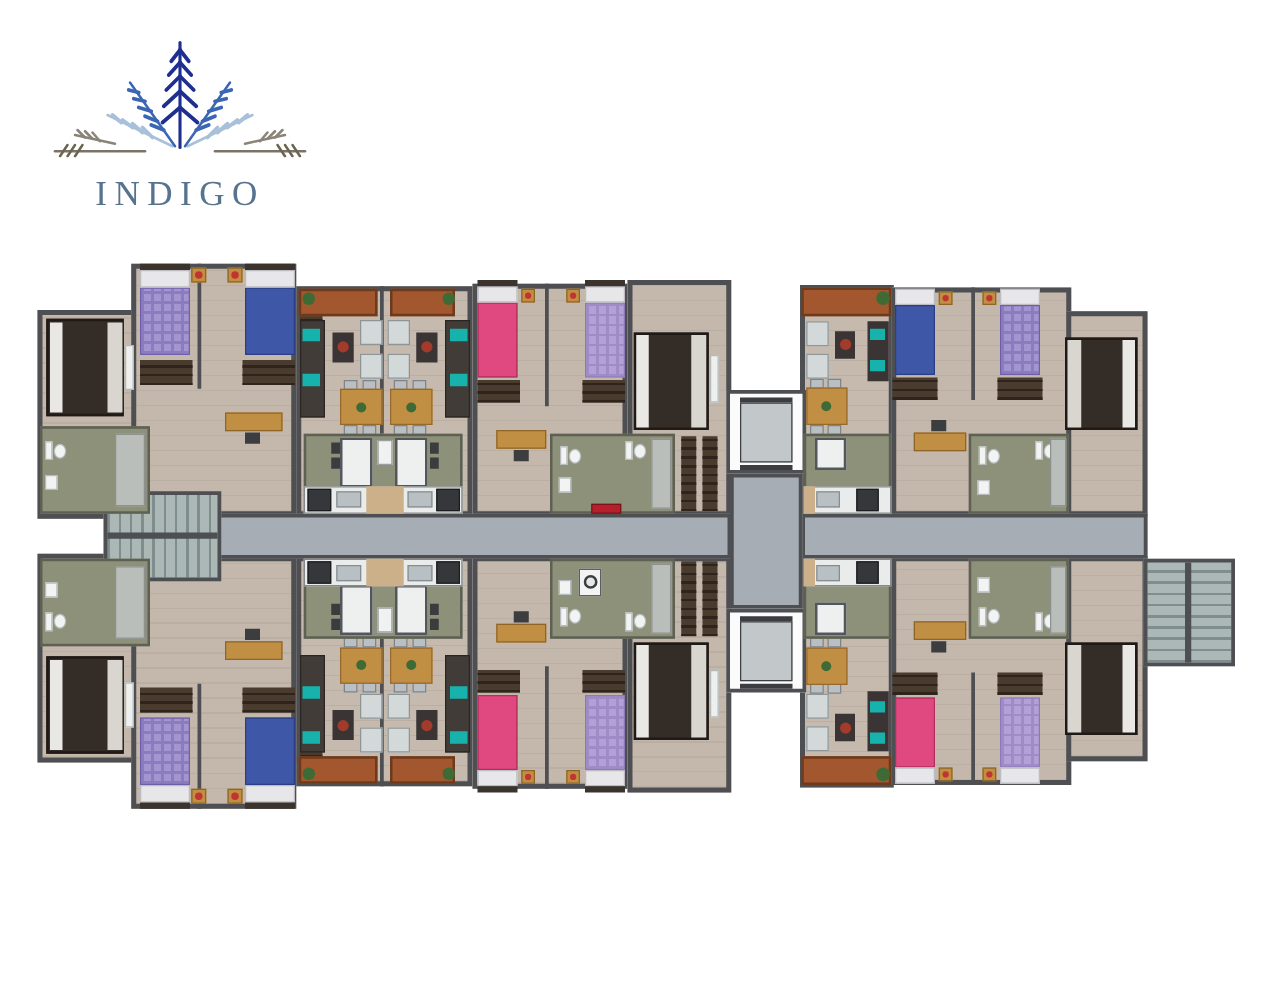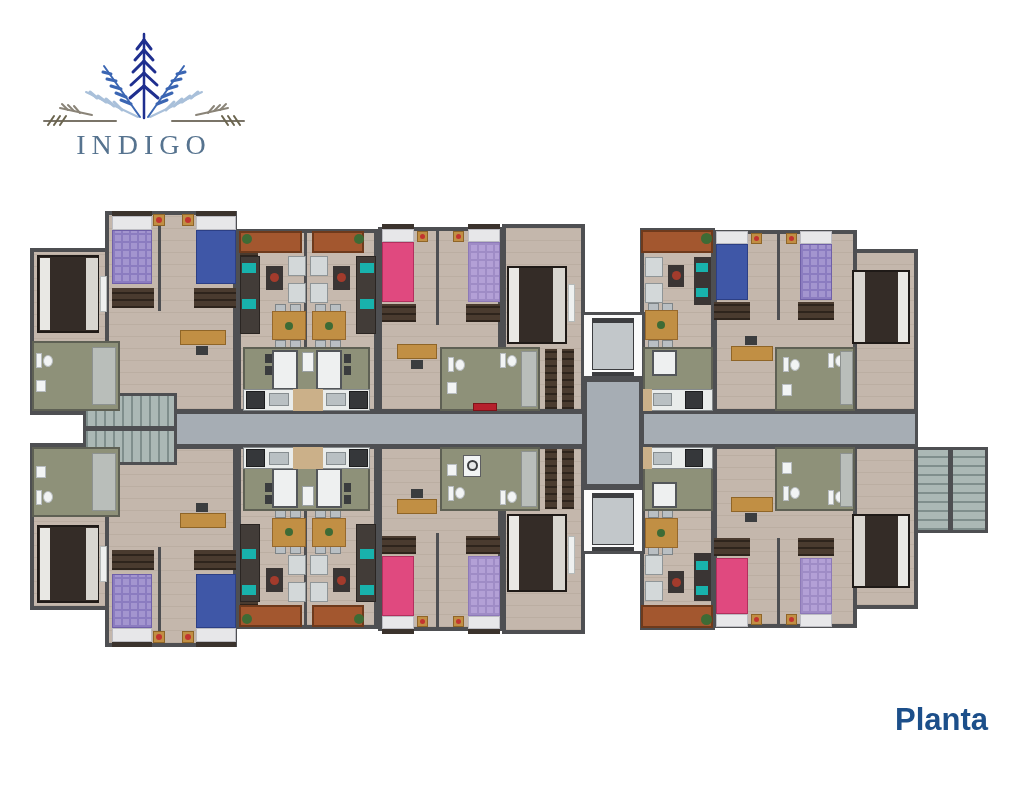--- a/index.html
+++ b/index.html
@@ -1,21 +1,21 @@
 <!DOCTYPE html>
 <html style="--brand-text: #56738f; --brand-script: #4a7cb5; --caption: #1c4f8a; --leaf-dark: #1f2f8f; --leaf-mid: #3b66b3; --leaf-light: #a9c0da; --twig-gray: #8a8478; --wall: #4e4f52; --wood-floor: #c4b7ac; --corridor: #a6adb4; --stairs: #abb8b5; --bathroom: #8e9179; --balcony: #a3572f; --accent-teal: #18b2ac; --bed-purple: #a395cf; --bed-blue: #3f57a7; --bed-pink: #e0497f; --bed-lavender: #b3a0d6;"><head>
 <meta charset="utf-8">
 <style>
   html,body{margin:0;padding:0;background:#ffffff;}
   .stage{position:relative;width:1024px;height:805px;background:#ffffff;overflow:hidden;
          font-family:"Liberation Sans",sans-serif;}
   .logo{position:absolute;left:34px;top:18px;width:220px;text-align:center;}
   .logo svg{display:block;margin:0 auto;}
   .logo-title{font-family:"Liberation Serif",serif;font-size:28px;letter-spacing:6px;
-              color:var(--brand-text,#56738f);margin-top:3px;font-weight:400;}
+              color:var(--brand-text,#56738f);margin-top:14px;font-weight:400;}
   .logo-sub{font-family:"DejaVu Serif",serif;font-style:italic;font-size:17px;
             color:var(--brand-script,#4a7cb5);margin-top:1px;}
   .caption{position:absolute;right:36px;top:702px;font-size:31px;font-weight:bold;
            color:var(--caption,#1c4f8a);}
   #plan{position:absolute;left:0;top:0;width:1024px;height:805px;}
   #plan div{position:absolute;box-sizing:border-box;}
 </style>
 </head>
 <body>
 
@@ -402,15 +402,14 @@
           <path d="M110 43 L121 54"></path>
         <path d="M110 55 L97 67"></path>
           <path d="M110 55 L123 67"></path>
         <path d="M110 68 L96 80"></path>
           <path d="M110 68 L124 80"></path>
       </g>
     </svg>
     <div class="logo-title">INDIGO</div>
   </div>
 
-  <div class="caption">Planta</div>
 
 </div>
 
 </body></html>

